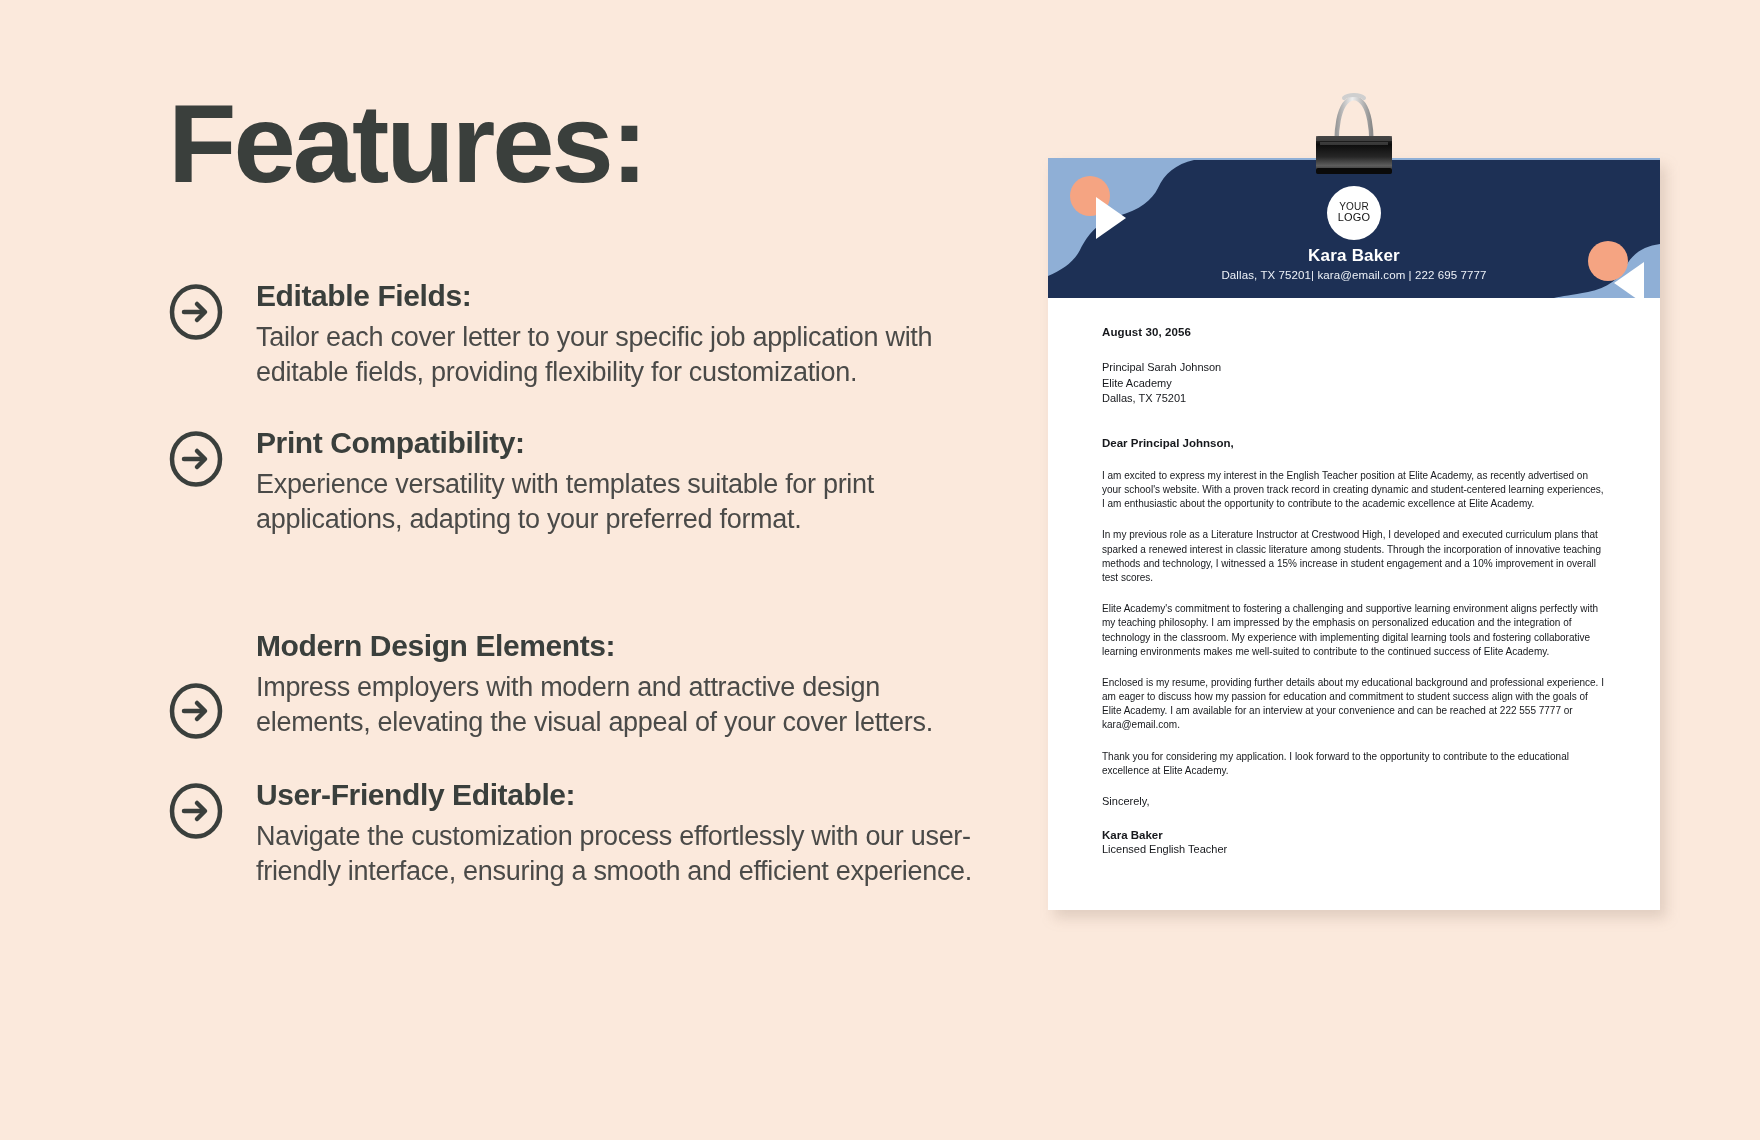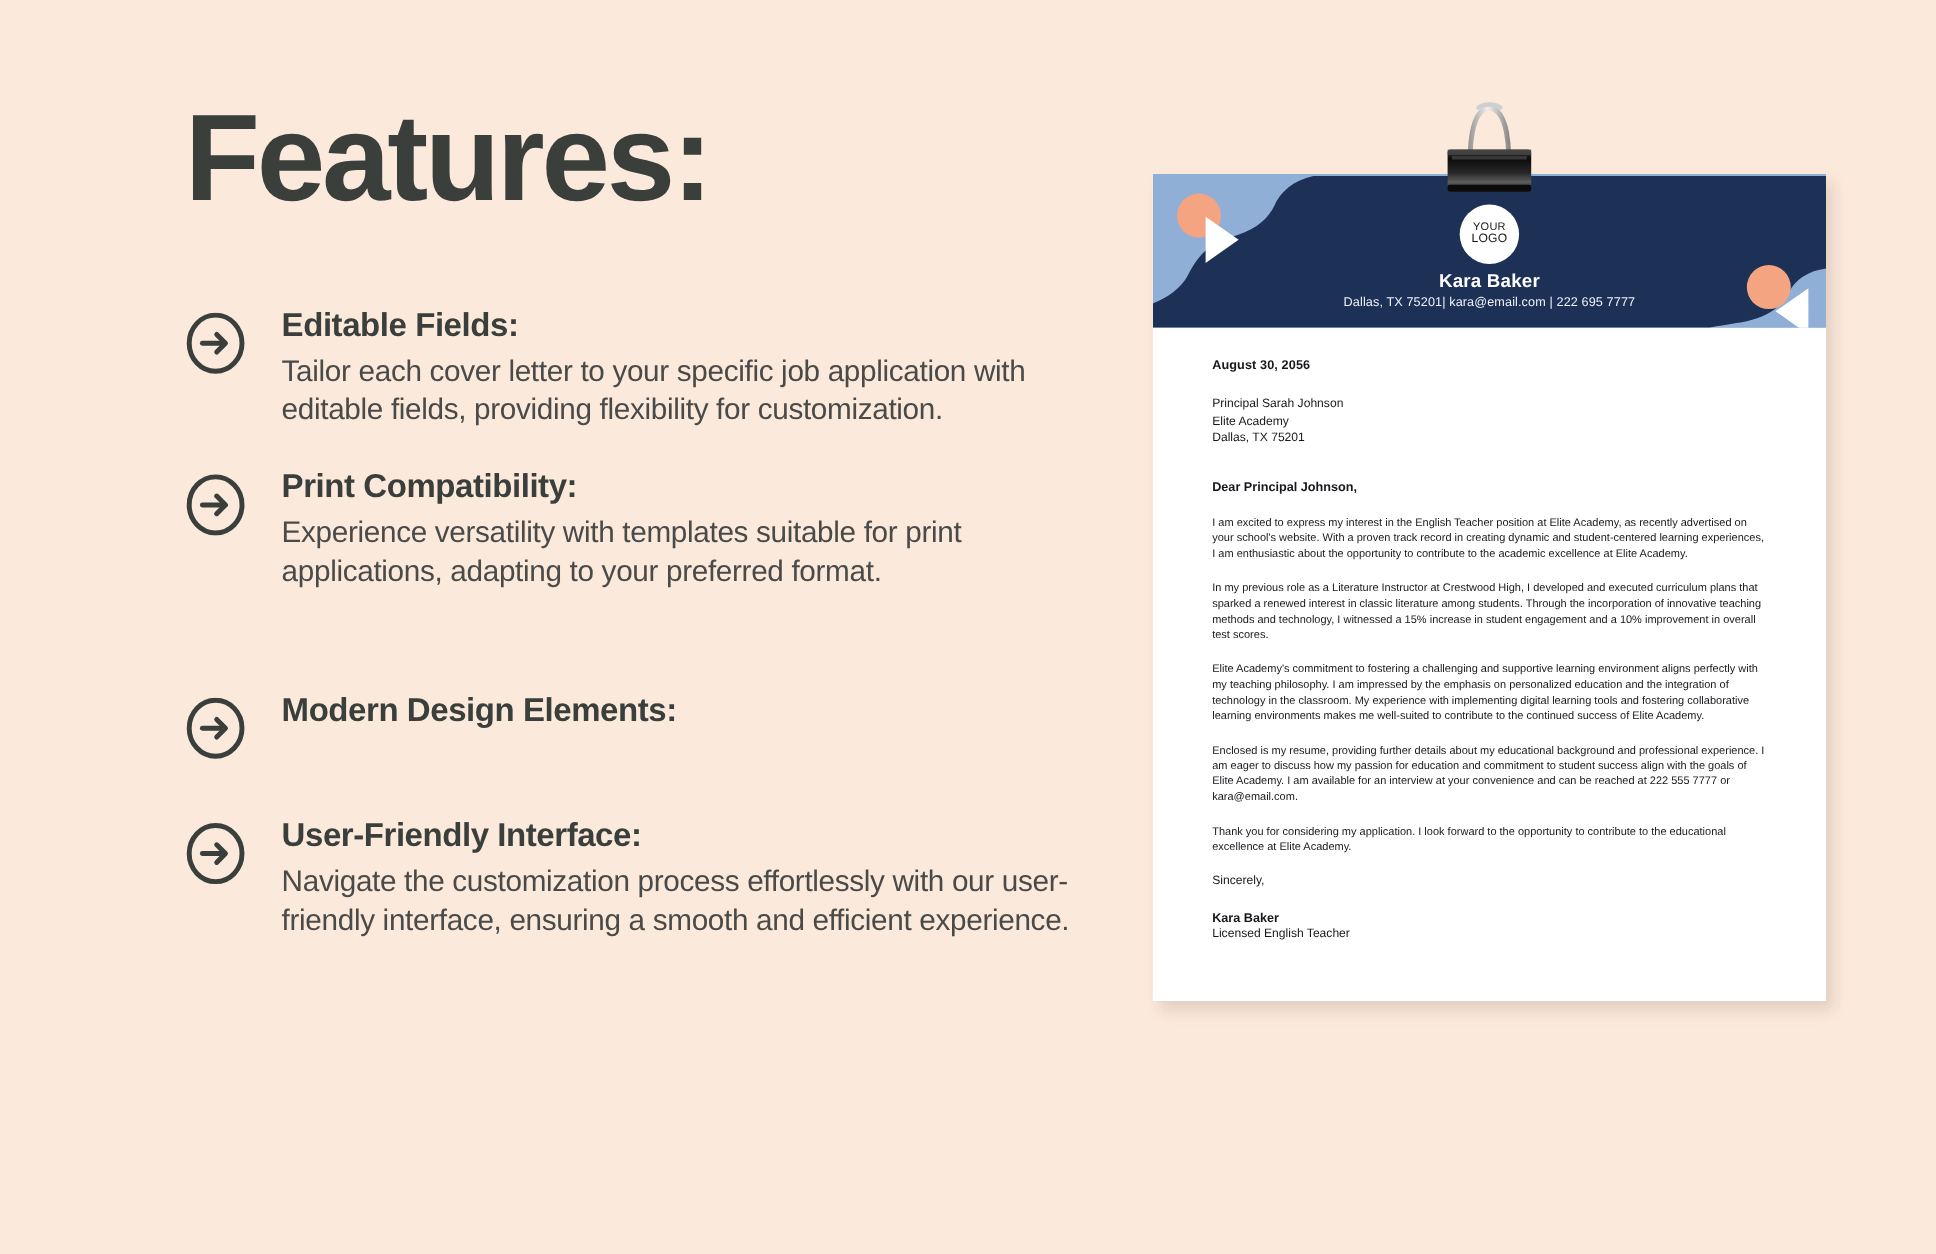--- a/index.html
+++ b/index.html
@@ -31,21 +31,21 @@
     position:absolute;
     left:168px; top:278px;
     width:810px;
   }
   .feature-item {
     display:flex;
     align-items:flex-start;
     margin-bottom:36px;
   }
   .feature-item:nth-child(2) { margin-bottom:92px; }
-  .feature-item:nth-child(3) { margin-bottom:52px; }
+  .feature-item:nth-child(3) { margin-bottom:38px;align-items:flex-end; }
 
   .arrow-icon {
     flex:0 0 auto;
     width:56px; height:56px;
     margin-right:32px;
     margin-top:6px;
   }
   .arrow-icon svg { display:block; width:56px; height:56px; }
 
   .feature-text { flex:1 1 auto; padding-top:0; }
@@ -242,33 +242,34 @@
     <div class="feature-item">
       <span class="arrow-icon">
         <svg viewBox="0 0 56 56">
           <ellipse cx="28" cy="28" rx="24" ry="25.5" fill="none" stroke="#3a3f3c" stroke-width="4.5"></ellipse>
           <line x1="16" y1="28" x2="36" y2="28" stroke="#3a3f3c" stroke-width="4.5" stroke-linecap="round"></line>
           <polyline points="29,20 37,28 29,36" fill="none" stroke="#3a3f3c" stroke-width="4.5" stroke-linecap="round" stroke-linejoin="round"></polyline>
         </svg>
       </span>
       <div class="feature-text">
         <div class="feature-title">Modern Design Elements:</div>
+        <div class="feature-desc">Impress employers with modern and attractive design elements, elevating the visual appeal of your cover letters.</div>
       </div>
     </div>
 
     <div class="feature-item">
       <span class="arrow-icon">
         <svg viewBox="0 0 56 56">
           <ellipse cx="28" cy="28" rx="24" ry="25.5" fill="none" stroke="#3a3f3c" stroke-width="4.5"></ellipse>
           <line x1="16" y1="28" x2="36" y2="28" stroke="#3a3f3c" stroke-width="4.5" stroke-linecap="round"></line>
           <polyline points="29,20 37,28 29,36" fill="none" stroke="#3a3f3c" stroke-width="4.5" stroke-linecap="round" stroke-linejoin="round"></polyline>
         </svg>
       </span>
       <div class="feature-text">
-        <div class="feature-title">User-Friendly Interface:</div>
+        <div class="feature-title">User-Friendly Editable:</div>
         <div class="feature-desc">Navigate the customization process effortlessly with our user-friendly interface, ensuring a smooth and efficient experience.</div>
       </div>
     </div>
 
   </div>
 </div>
 
 <div class="letter-wrap">
   <div class="letter-shadow"></div>
 

